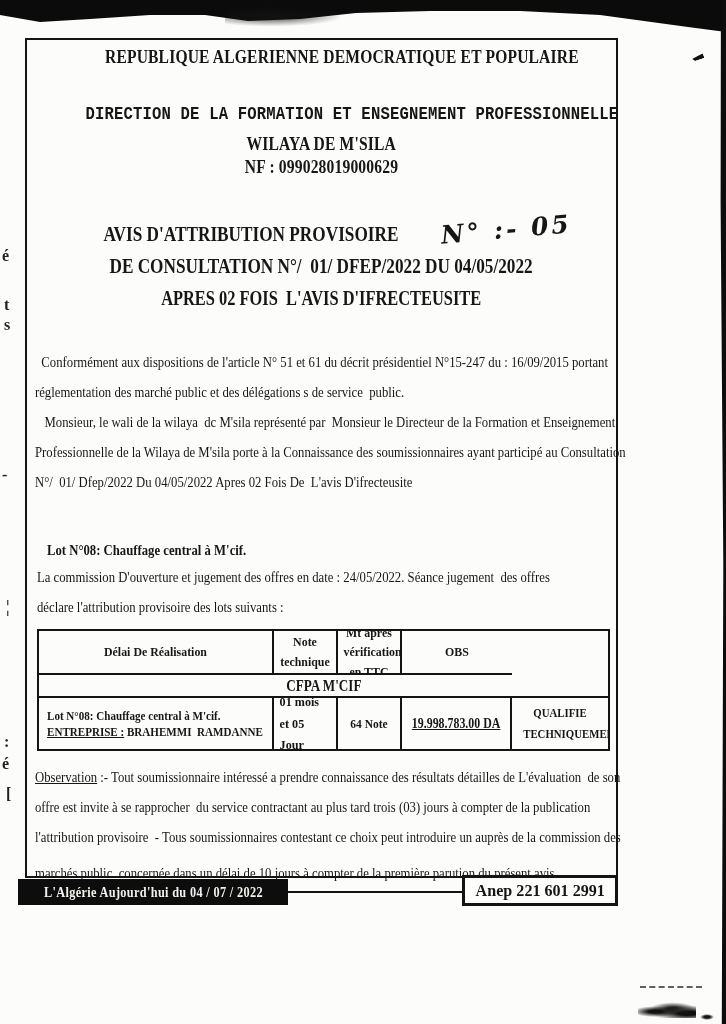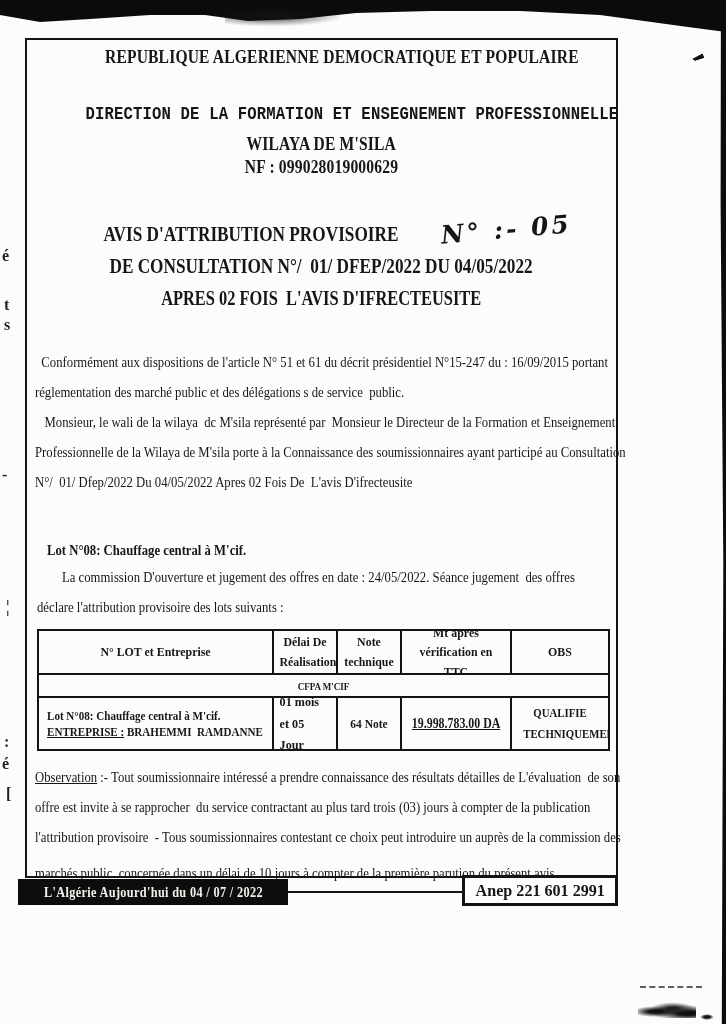--- a/index.html
+++ b/index.html
@@ -65,21 +65,21 @@
   }
   .cell{
     border-right:2px solid #141414; border-bottom:2px solid #141414;
     display:flex; align-items:center; justify-content:center;
     text-align:center; overflow:hidden; padding:1px 2px;
   }
   .cell.last{ border-right:none;text-align:center; }
   .cell.nb{ border-bottom:none; }
   .group-row{ grid-column:1 / -1; border-bottom:2px solid #141414;
     display:flex; align-items:center; justify-content:center;
-    font-weight:bold; font-size:11px; }
+    font-weight:bold; font-size:16px; }
   .hwrap{ display:block; width:100%; transform:scaleX(.88); transform-origin:50% 50%;
     line-height:1.45; font-weight:bold; white-space:normal; }
   .lotcell{ flex-direction:column; align-items:flex-start; justify-content:center;
     padding-left:8px; text-align:left; }
   .lotcell .r1{ font-weight:bold; }
   .lotcell .r2{ font-weight:bold; }
   .delai{ display:block; width:100%; text-align:left; padding-left:4px;
     transform:scaleX(.9); transform-origin:0 50%; line-height:1.6; white-space:normal; font-weight:bold; }
   .one{ display:inline-block; white-space:pre; transform:scaleX(.85); transform-origin:50% 50%; font-weight:bold; }
   .obswrap{ display:block; width:100%; transform:scaleX(.8); transform-origin:50% 50%;
@@ -134,27 +134,24 @@
     <div class="title-line" style="top:247px;font-size:20px;"><span class="sxc">APRES 02 FOIS  L'AVIS D'IFRECTEUSITE</span></div>
 
     <div class="body-ln" style="top:313px;left:8px;"><span class="sx">  Conformément aux dispositions de l'article N° 51 et 61 du décrit présidentiel N°15-247 du : 16/09/2015 portant</span></div>
     <div class="body-ln" style="top:343px;left:8px;"><span class="sx">réglementation des marché public et des délégations s de service  public.</span></div>
 
     <div class="body-ln" style="top:373px;left:8px;"><span class="sx">   Monsieur, le wali de la wilaya  dc M'sila représenté par  Monsieur le Directeur de la Formation et Enseignement</span></div>
     <div class="body-ln" style="top:403px;left:8px;"><span class="sx">Professionnelle de la Wilaya de M'sila porte à la Connaissance des soumissionnaires ayant participé au Consultation</span></div>
     <div class="body-ln" style="top:433px;left:8px;"><span class="sx">N°/  01/ Dfep/2022 Du 04/05/2022 Apres 02 Fois De  L'avis D'ifrecteusite</span></div>
 
     <div class="body-ln" style="top:501px;left:20px;font-weight:bold;"><span class="sx">Lot N°08: Chauffage central à M'cif.</span></div>
-    <div class="body-ln" style="top:528px;left:10px;margin-left:25px;"><span class="sx">La commission D'ouverture et jugement des offres en date : 24/05/2022. Séance jugement  des offres</span></div>
+    <div class="body-ln" style="top:528px;left:10px;"><span class="sx">La commission D'ouverture et jugement des offres en date : 24/05/2022. Séance jugement  des offres</span></div>
     <div class="body-ln" style="top:558px;left:10px;"><span class="sx">déclare l'attribution provisoire des lots suivants :</span></div>
 
     <div class="tbl">
-      <div class="cell">
-          <span class="hwrap">N° LOT et Entreprise</span>
-        </div>
       <div class="cell">
           <span class="hwrap">Délai De Réalisation</span>
         </div>
       <div class="cell">
           <span class="hwrap">Note technique</span>
         </div>
       <div class="cell">
           <span class="hwrap">Mt après vérification en TTC</span>
         </div>
       <div class="cell last">

